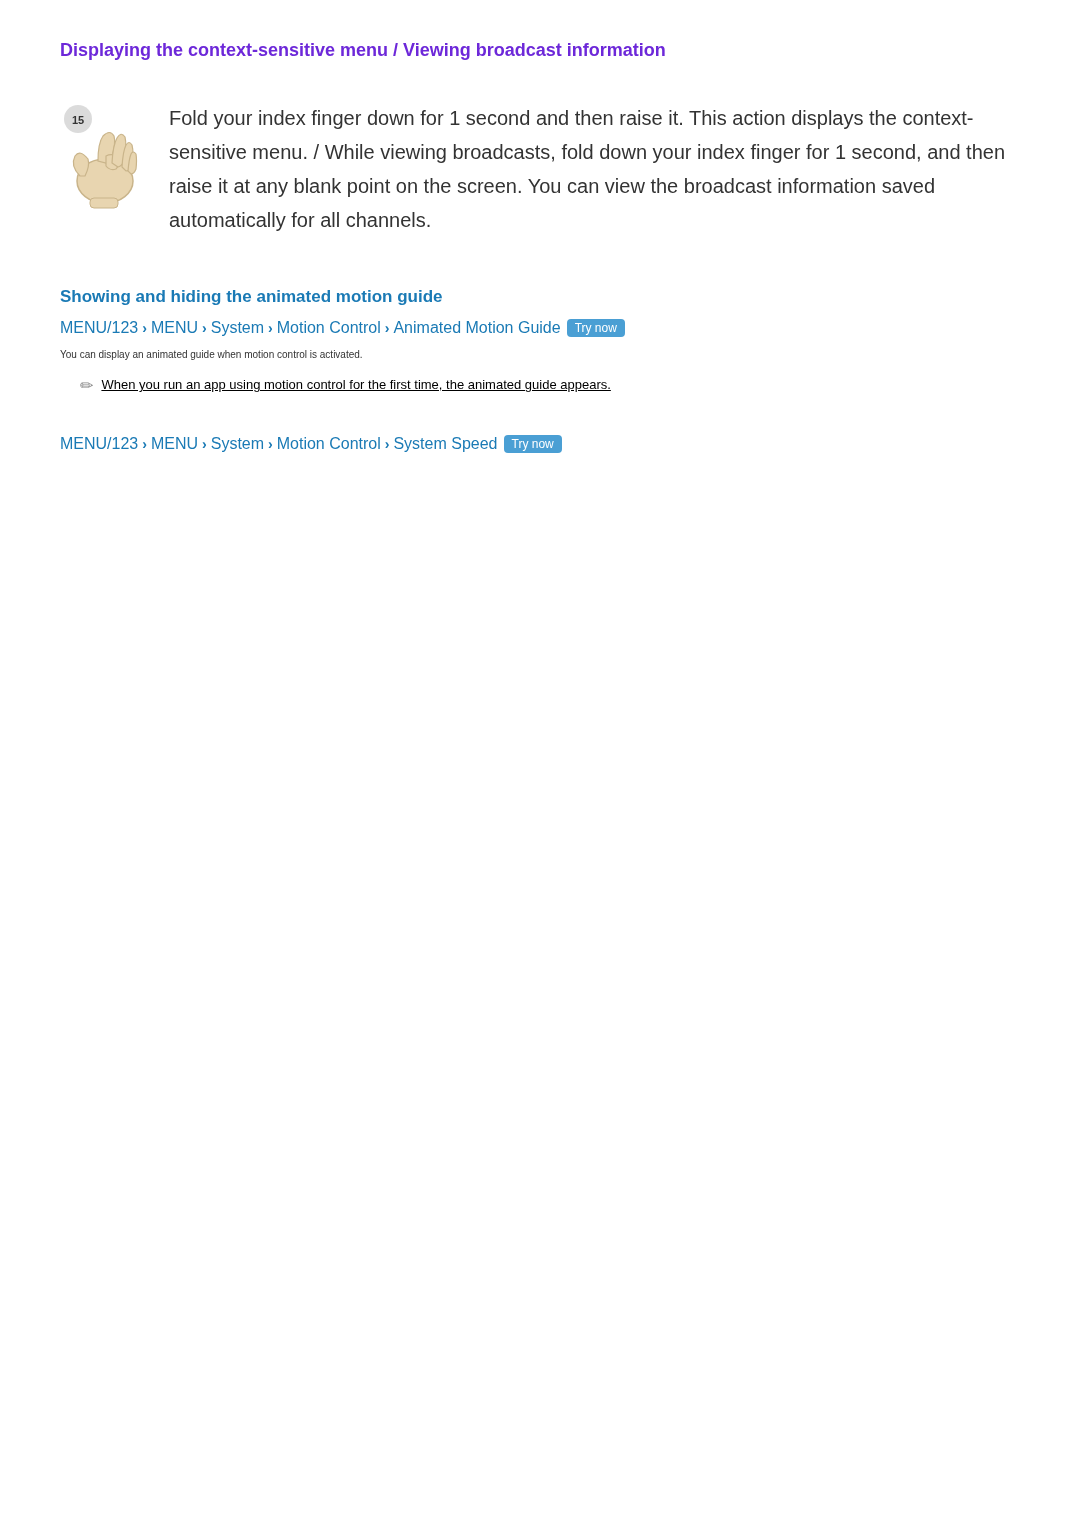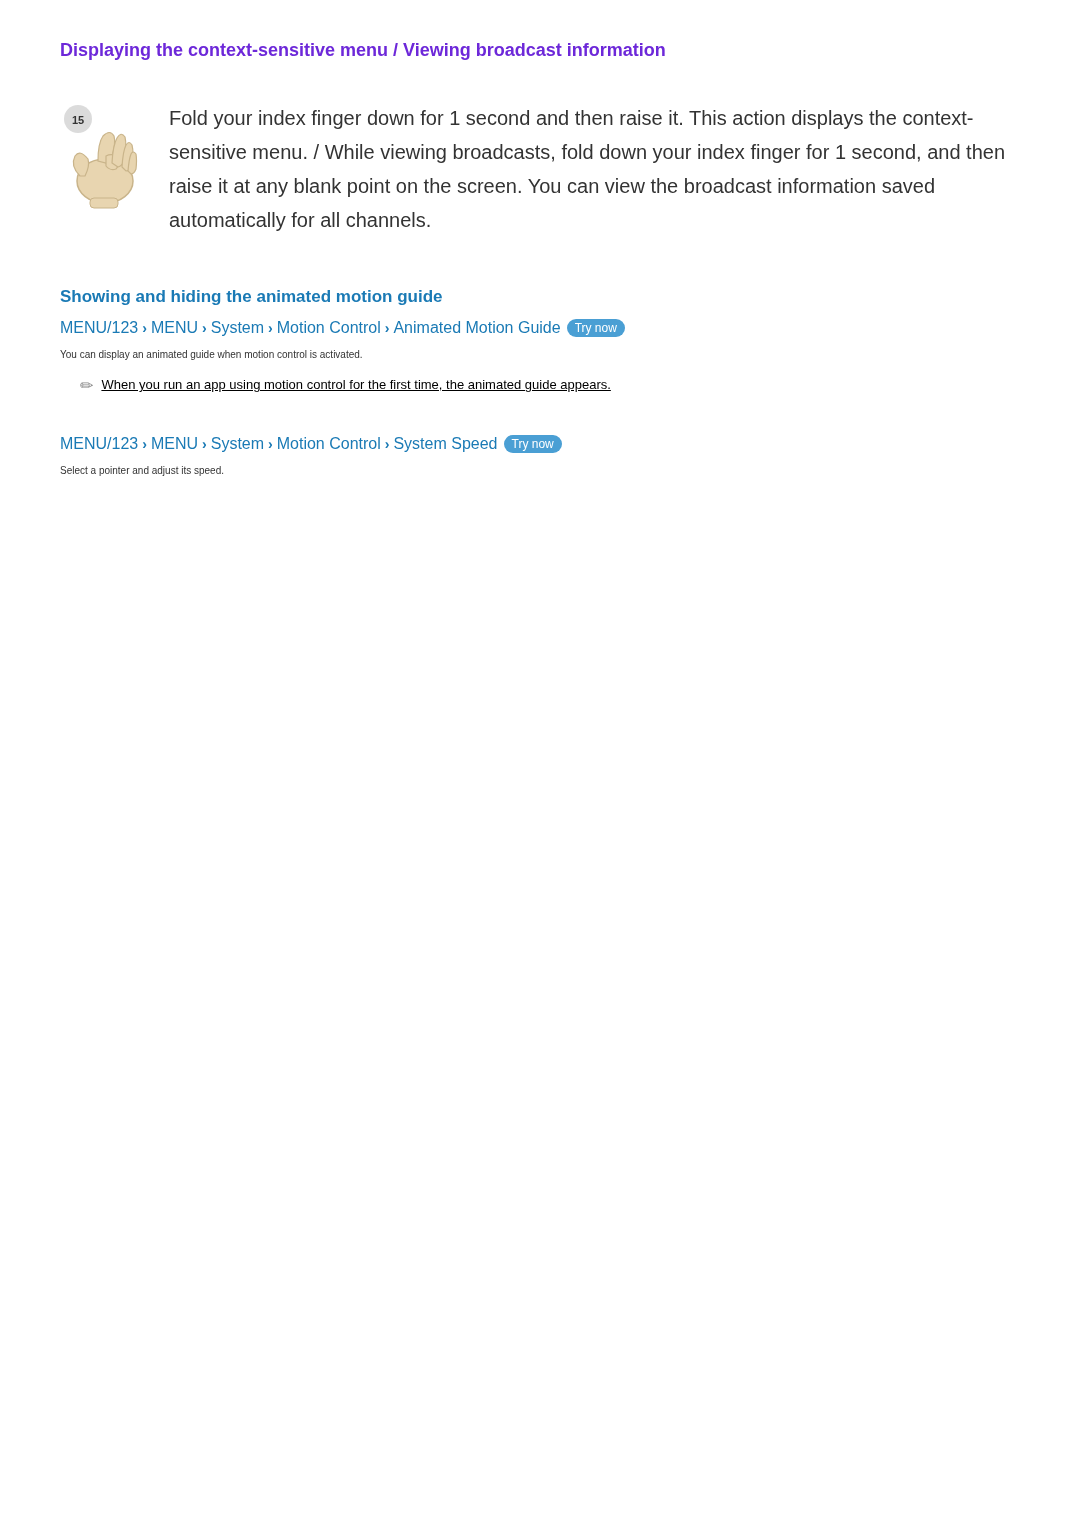--- a/index.html
+++ b/index.html
@@ -80,21 +80,21 @@
       margin: 0 4px;
       font-weight: bold;
     }
 
     .try-now-badge {
       display: inline-block;
       background: #4a9fd4;
       color: #ffffff;
       font-size: 12px;
       padding: 2px 8px;
-      border-radius: 9px;
+      border-radius: 4px;
       margin-left: 6px;
       font-weight: normal;
     }
 
     .section-desc {
       font-size: 10px;
       color: #333333;
       margin-bottom: 12px;
       line-height: 1.6;
     }
@@ -191,14 +191,13 @@
     <span class="breadcrumb-item">MENU</span>
     <span class="breadcrumb-separator">›</span>
     <span class="breadcrumb-item">System</span>
     <span class="breadcrumb-separator">›</span>
     <span class="breadcrumb-item">Motion Control</span>
     <span class="breadcrumb-separator">›</span>
     <span class="breadcrumb-item">System Speed</span>
     <span class="try-now-badge">Try now</span>
   </div>
 
-  <p class="section-desc">Select a pointer and adjust its speed.</p>
 </div>
 
 </body></html>

